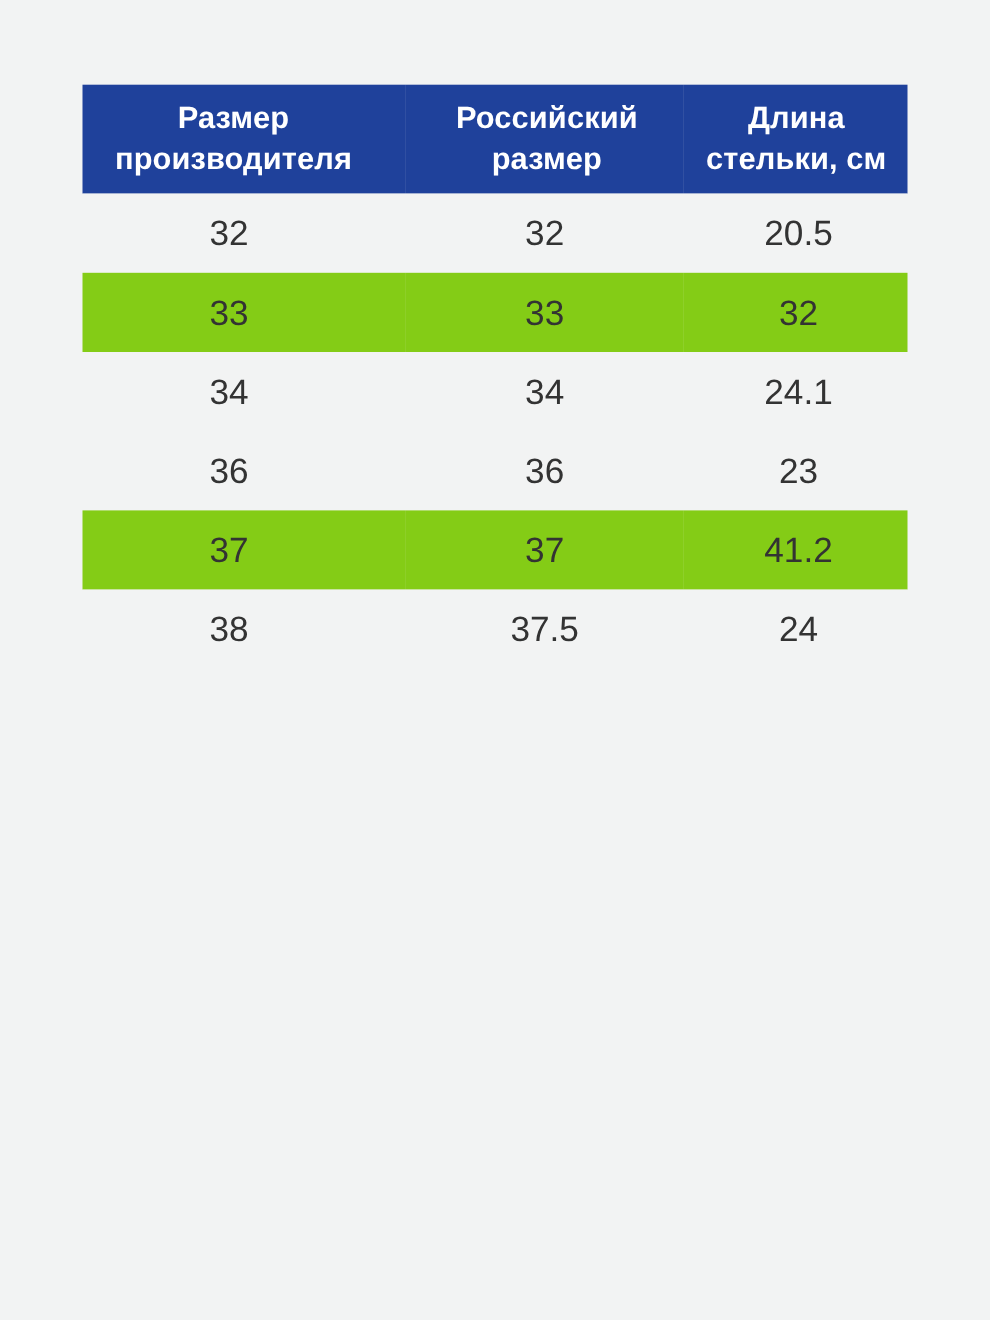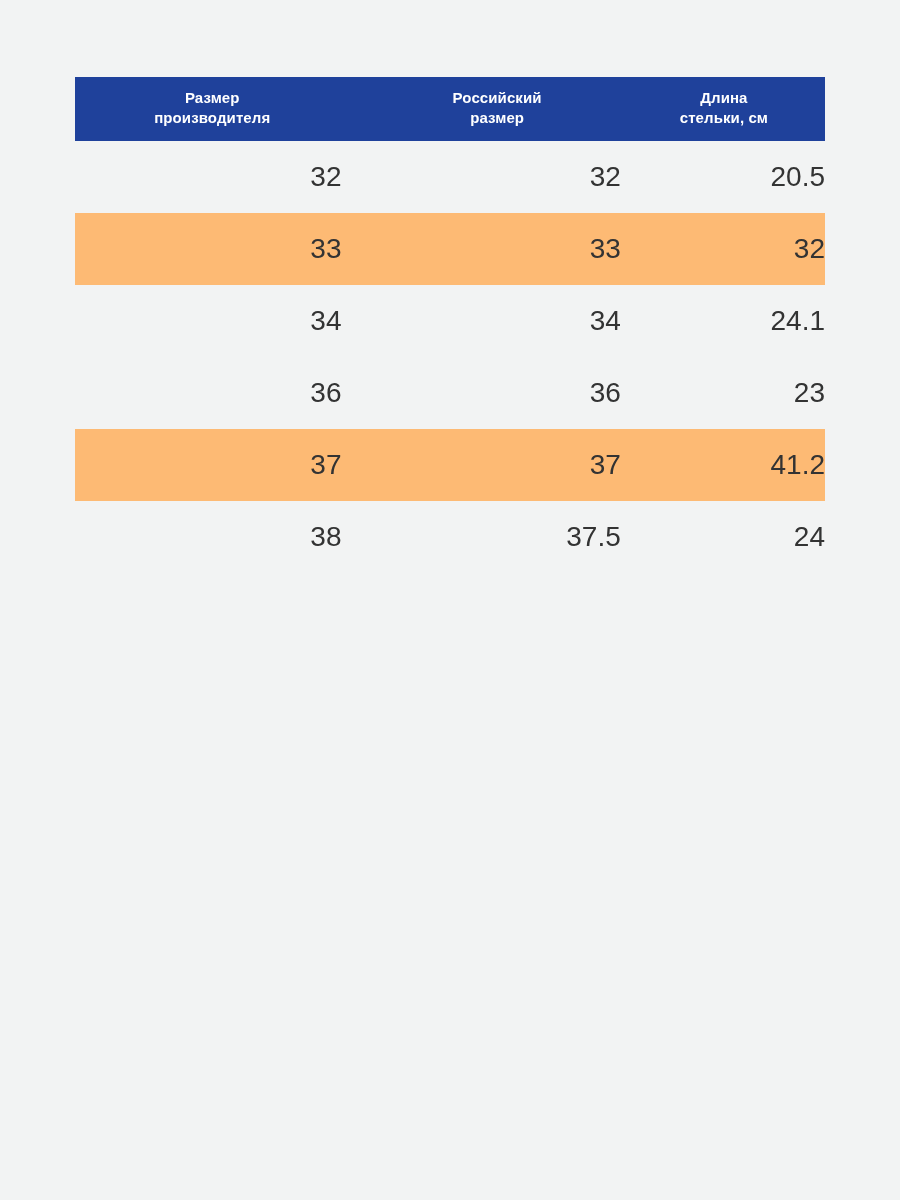--- a/index.html
+++ b/index.html
@@ -28,56 +28,56 @@
     left: 75px;
     top: 77px;
     width: 750px;
     border-collapse: collapse;
     table-layout: fixed;
   }
 
   .size-table thead th {
     background: #1f419b;
     color: #ffffff;
-    font-size: 15px;
+    font-size: 28px;
     font-weight: bold;
     line-height: 1.36;
     padding: 11px 4px 12px 8px;
     text-align: center;
     vertical-align: middle;
     border: 0;
     letter-spacing: 0.1px;
   }
 
   .size-table thead th .hdr-line {
     display: block;
     white-space: nowrap;
   }
 
   .col-1 { width: 37.5%; }
   .col-2 { width: 34.5%; }
   .col-3 { width: 28%; }
 
   .size-table tbody td {
     height: 72px;
-    font-size: 28px;
+    font-size: 32px;
     font-weight: 400;
     color: #333333;
-    text-align: right;
+    text-align: center;
     vertical-align: middle;
     border: 0;
     padding: 0;
     line-height: 1;
   }
 
   .size-table tbody tr.row-odd td {
     background: #f2f3f3;
   }
   .size-table tbody tr.row-even td {
-    background: #fdba74;
+    background: #84cc16;
   }
 
   
   .size-table tbody td.cell-1,
   .size-table thead th.col-1 { padding-right: 28px; }
   .size-table tbody td.cell-3,
   .size-table thead th.col-3 { padding-left: 6px; }
 </style>
 </head>
 <body>

